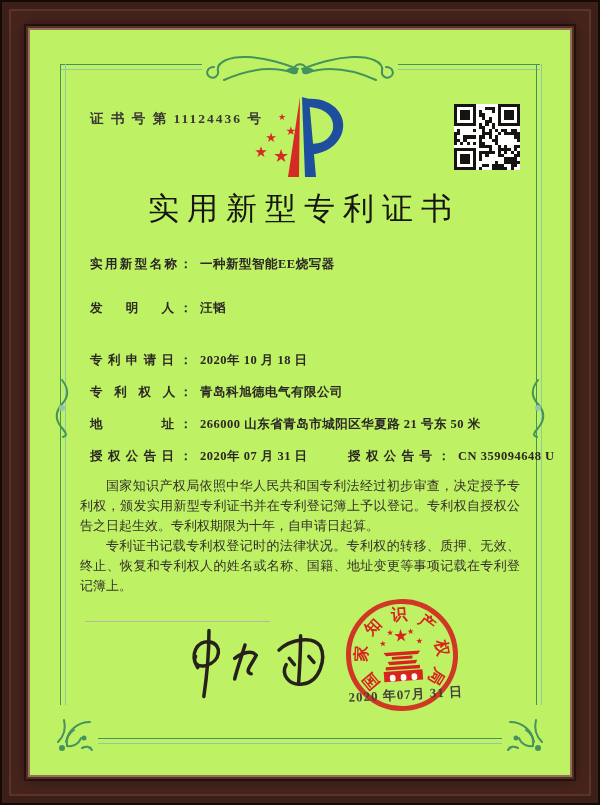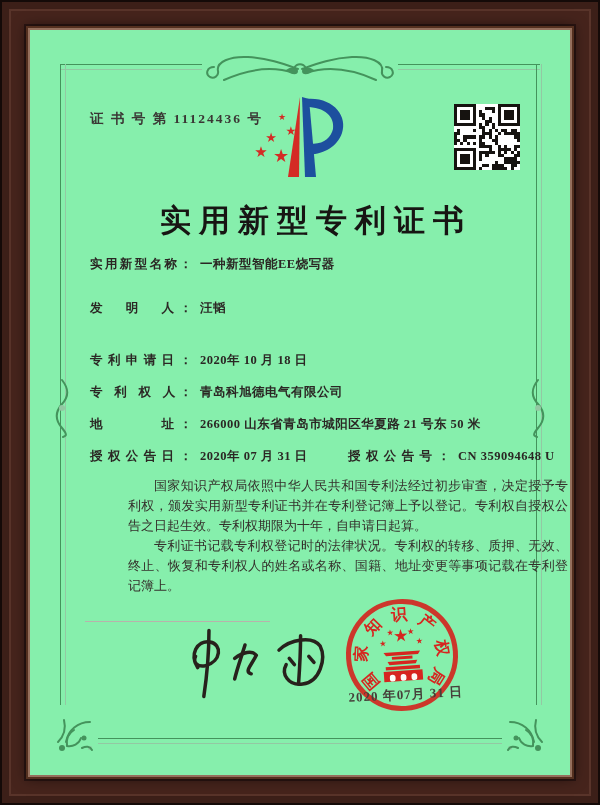--- a/index.html
+++ b/index.html
@@ -1,44 +1,44 @@
 <!DOCTYPE html>
 <html><head>
 <meta charset="utf-8">
 <style>
   html,body{margin:0;padding:0;width:600px;height:805px;overflow:hidden;
     font-family:"Liberation Serif","DejaVu Serif",serif;}
   .frame{position:relative;width:600px;height:805px;background:#2b1512;
     box-shadow:inset 0 0 0 2px #140a08, inset 0 0 0 9px #3c1f18,
                inset 0 0 0 11px #59342a, inset 0 0 0 24px #46241c;}
-  .paper{position:absolute;left:30px;top:30px;width:540px;height:745px;background:#86efac;
+  .paper{position:absolute;left:30px;top:30px;width:540px;height:745px;background:#bef264;
     box-shadow:0 0 0 2px #95705d, 0 0 0 4px #54301f, 0 0 12px 4px rgba(0,0,0,.5);}
 
   
   .gline{position:absolute;background:none;}
   .gline.h{height:4px;border-top:1.5px solid #44935c;border-bottom:1.5px solid #93c8a3;}
   .gline.v{width:4px;border-left:1.5px solid #44935c;border-right:1.5px solid #93c8a3;}
   .orn{position:absolute;}
   .orn svg{display:block;}
 
   .cert-no{position:absolute;left:60px;top:80px;font-size:13.5px;letter-spacing:2px;
     color:#3a3734;font-weight:600;}
   .logo{position:absolute;left:218px;top:60px;width:104px;height:92px;}
   .qr{position:absolute;left:424px;top:74px;width:66px;height:66px;}
 
-  .title{position:absolute;left:0;top:158px;width:100%;text-align:center;margin:12px;
-    font-size:31px;font-weight:bold;color:#171513;letter-spacing:8px;text-indent:8px;}
+  .title{position:absolute;left:0;top:158px;width:100%;text-align:center;margin:0;
+    font-size:31px;font-weight:normal;color:#171513;letter-spacing:8px;text-indent:8px;}
 
   .f-row{position:absolute;font-size:12.5px;color:#2b2724;white-space:nowrap;}
   .f-label{display:inline-block;width:102px;font-weight:700;
     text-align:justify;text-align-last:justify;}
   .f-value{font-weight:600;margin-left:8px;letter-spacing:.5px;}
 
   .paras{position:absolute;left:50px;top:446px;width:440px;font-size:13px;
-    line-height:20px;color:#34302b;text-align:justify;font-weight:500;margin-left:48px;}
+    line-height:20px;color:#34302b;text-align:justify;font-weight:500;}
   .paras p{margin:0;text-indent:2em;}
 
   .sig-line{position:absolute;left:55px;top:591px;width:185px;height:0;
     border-top:1px solid #b8b3ab;}
   .signer{position:absolute;left:70px;top:616px;font-size:14.5px;color:#2b2724;
     font-weight:600;line-height:23px;}
   .handsig{position:absolute;left:145px;top:594px;width:175px;height:78px;}
 
   .seal{position:absolute;left:315px;top:568px;width:114px;height:114px;
     transform:rotate(-4deg);}

